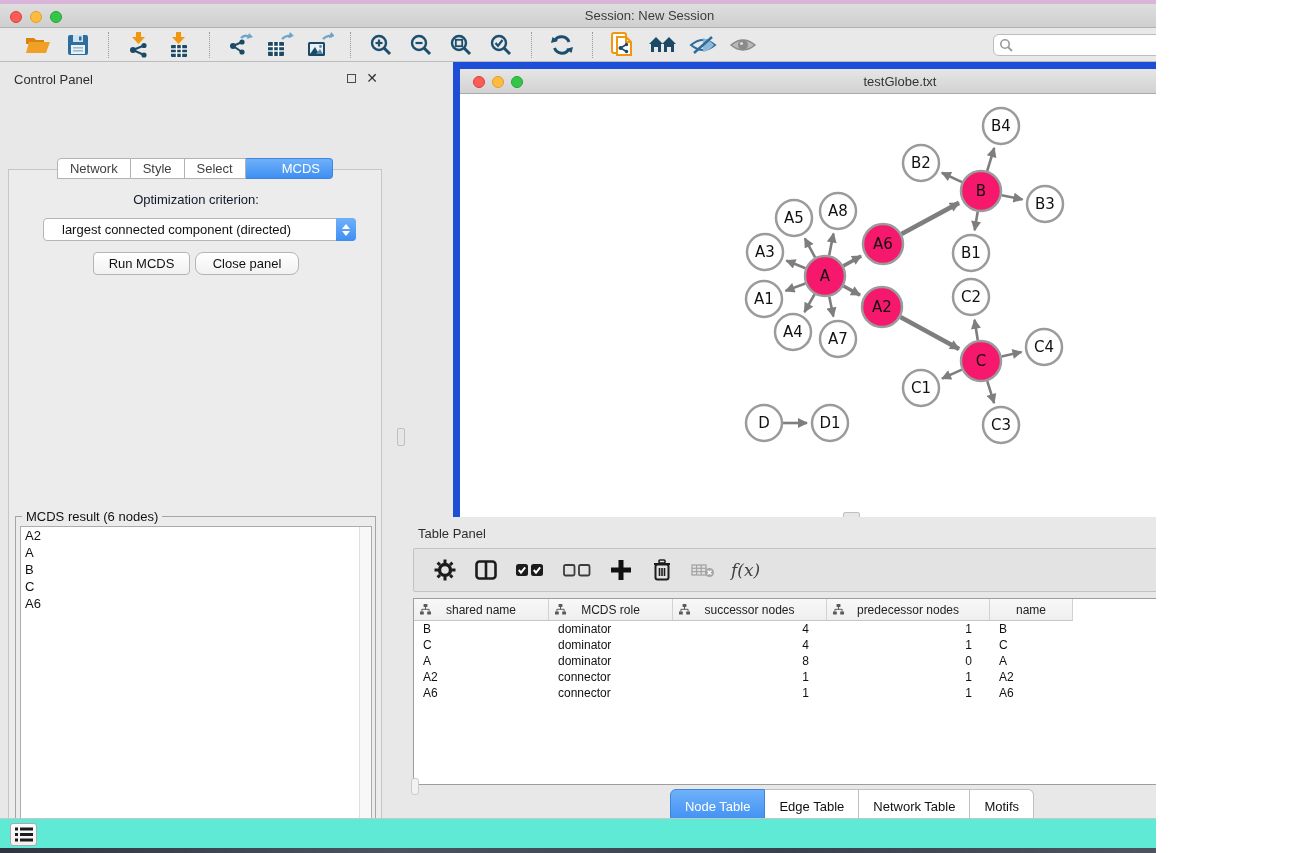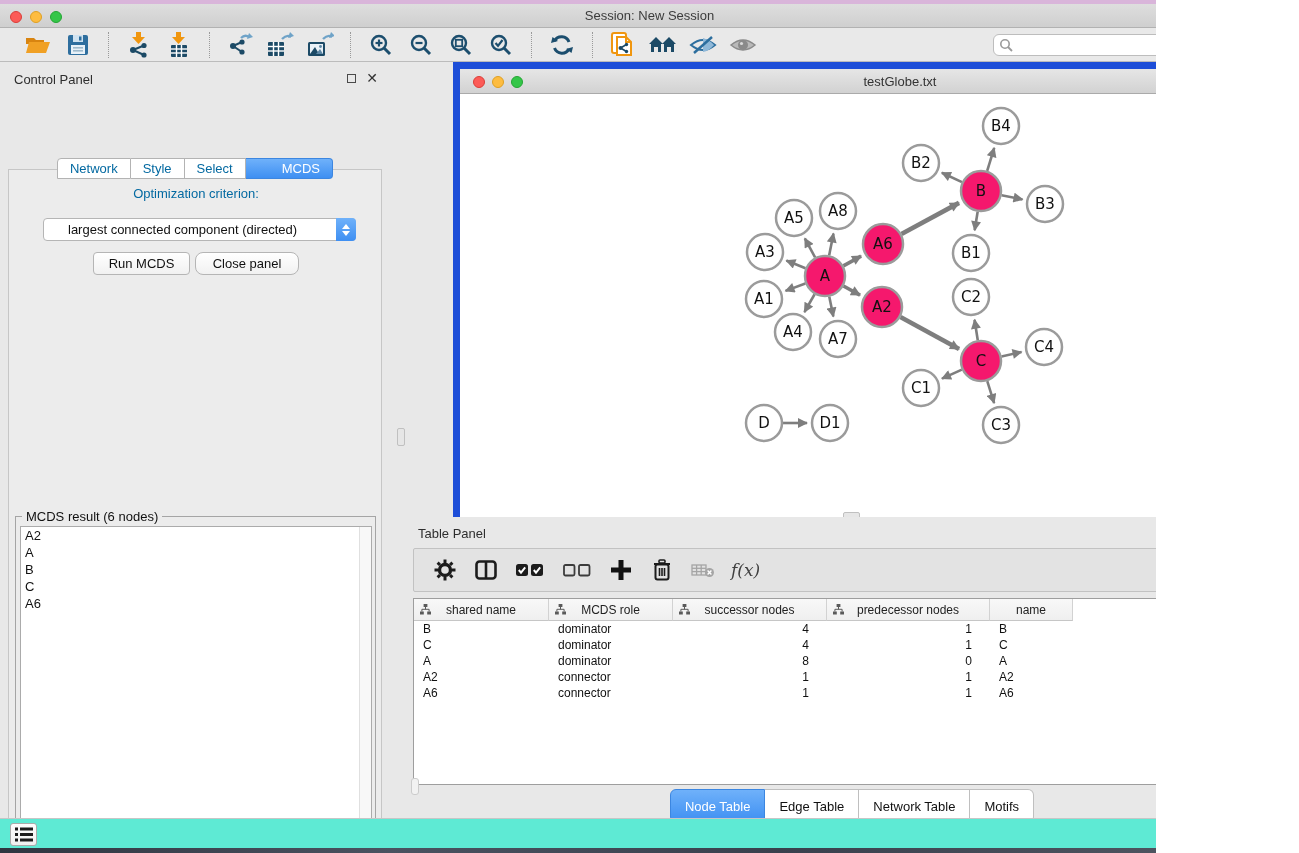--- a/index.html
+++ b/index.html
@@ -27,27 +27,27 @@
   .search-glass { position:absolute; left:6px; top:4px; }
 
   
   .cpanel { left:0; top:62px; width:390px; height:756px; background:#e8e8e8; }
   .panel-title { font-size:13px; color:#2e2e2e; }
   .panel-head-icons { position:absolute; display:flex; gap:10px; align-items:center; }
   .float-ico { width:9px; height:9px; border:1.5px solid #4a4a4a; display:inline-block; }
   .close-ico { font-size:14px; font-weight:bold; color:#333; line-height:10px; }
   .cp-body { position:absolute; left:8px; top:107px; width:374px; height:698px; background:#ececec; border:1px solid #c6c6c6; }
   .tabs-row { position:absolute; left:0; top:96px; width:390px; display:flex; justify-content:center; z-index:3; }
-  .tab { height:21px; padding:0 12px; background:#fff; border:1px solid #b3b3b3; border-left-width:0; font-size:13px; color:#0369a1; display:flex; align-items:center; }
+  .tab { height:21px; padding:0 12px; background:#fff; border:1px solid #b3b3b3; border-left-width:0; font-size:13px; color:#404040; display:flex; align-items:center; }
   .tab:first-child { border-left-width:1px; border-radius:4px 0 0 0; }
   .tab:last-child { border-radius:0 4px 4px 0;padding-left:36px; }
   .tab.active { background:linear-gradient(#6fb1fa,#3e8ff2); border-color:#3c86e0; color:#fff; }
-  .opt-label { position:absolute; left:0; width:374px; top:16px; text-align:center; font-size:13px; color:#0369a1; }
+  .opt-label { position:absolute; left:0; width:374px; top:22px; text-align:center; font-size:13px; color:#0f172a; }
   .dropdown { position:absolute; left:34px; top:48px; width:313px; height:23px; background:#fff; border:1px solid #b5b5b5; border-radius:4px; display:flex; align-items:center; }
-  .dropdown .dval { flex:1; font-size:13px; color:#111; padding-left:24px; white-space:nowrap; overflow:hidden; }
+  .dropdown .dval { flex:1; font-size:13px; color:#111; padding-left:18px; white-space:nowrap; overflow:hidden; }
   .stepper { width:20px; height:23px; margin-right:-1px; border-radius:0 4px 4px 0; background:linear-gradient(#6fb1fa,#3e8ff2); display:flex; flex-direction:column; align-items:center; justify-content:center; gap:2px; }
   .tri-up { width:0; height:0; border-left:4px solid transparent; border-right:4px solid transparent; border-bottom:5px solid #fff; }
   .tri-dn { width:0; height:0; border-left:4px solid transparent; border-right:4px solid transparent; border-top:5px solid #fff; }
   .cp-btn { position:absolute; top:82px; height:23px; background:linear-gradient(#ffffff,#f1f1f1); border:1px solid #b5b5b5; border-radius:4px; font-size:13px; color:#111; display:flex; align-items:center; justify-content:center; }
   .fieldset { position:absolute; left:6px; top:346px; width:361px; height:345px; border:1px solid #a5a5a5; }
   .legend { position:absolute; left:6px; top:-8px; background:#ececec; padding:0 4px; font-size:13px; color:#111; }
   .mcds-list { position:absolute; left:4px; top:9px; width:352px; height:330px; background:#fff; border:1px solid #ababab; font-size:13px; color:#111; }
   .mcds-item { padding:1px 0 1px 4px; line-height:15px; }
   .vtrack { position:absolute; right:0; top:0; width:12px; height:100%; background:#f8f8f8; border-left:1px solid #e0e0e0; }
 

